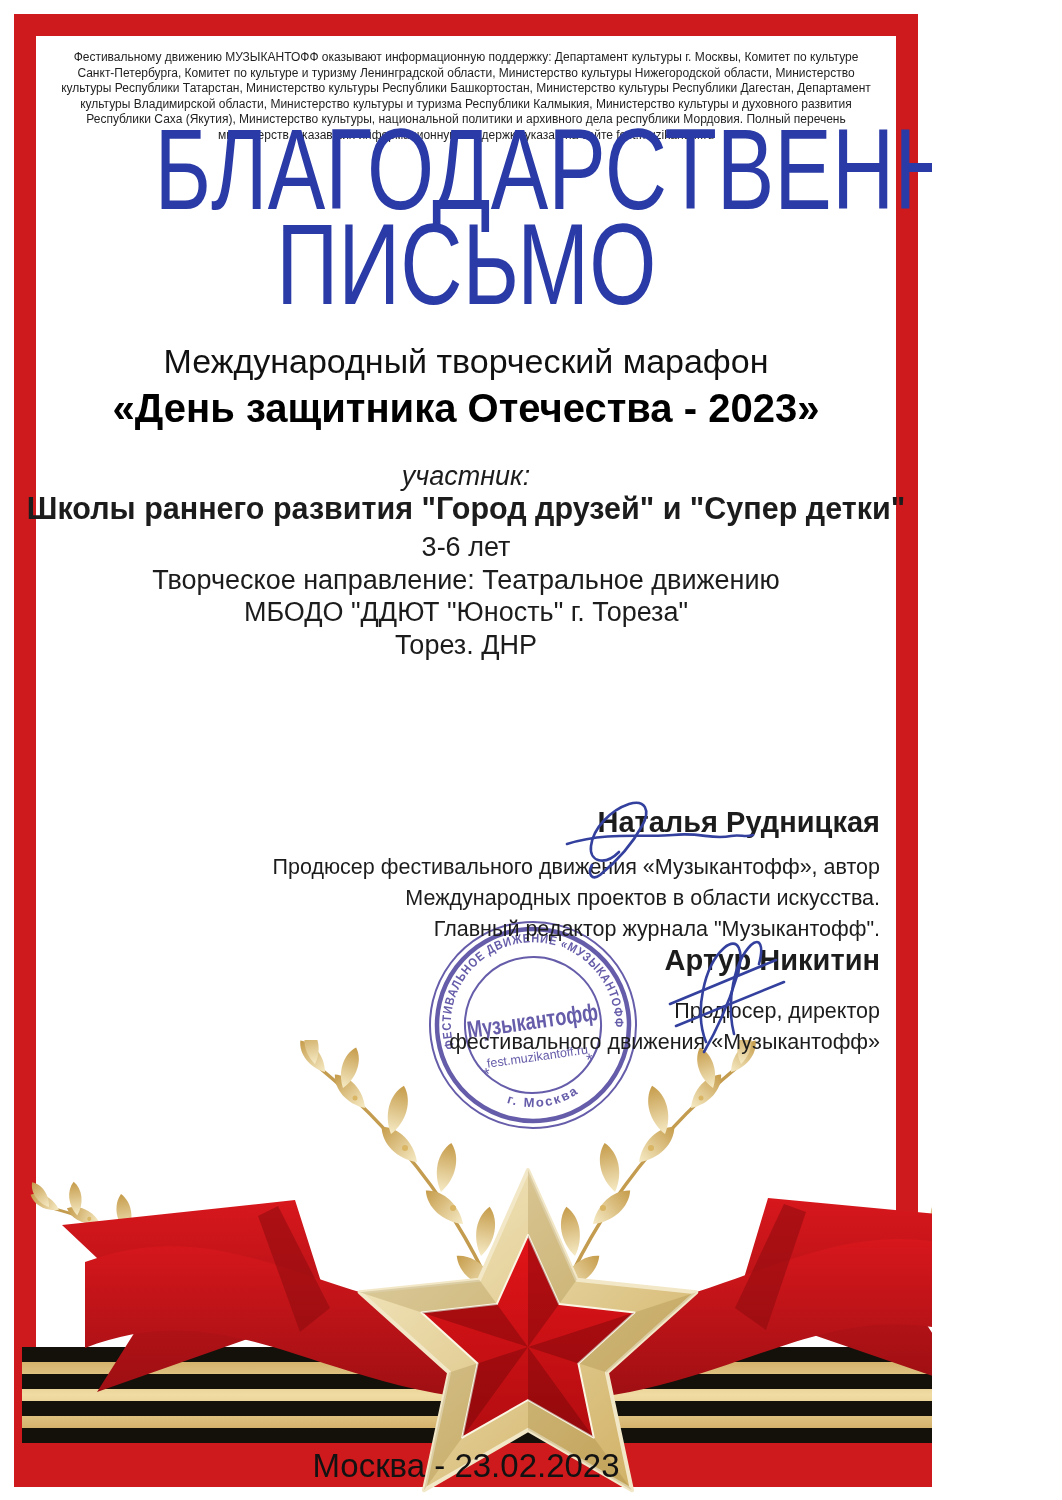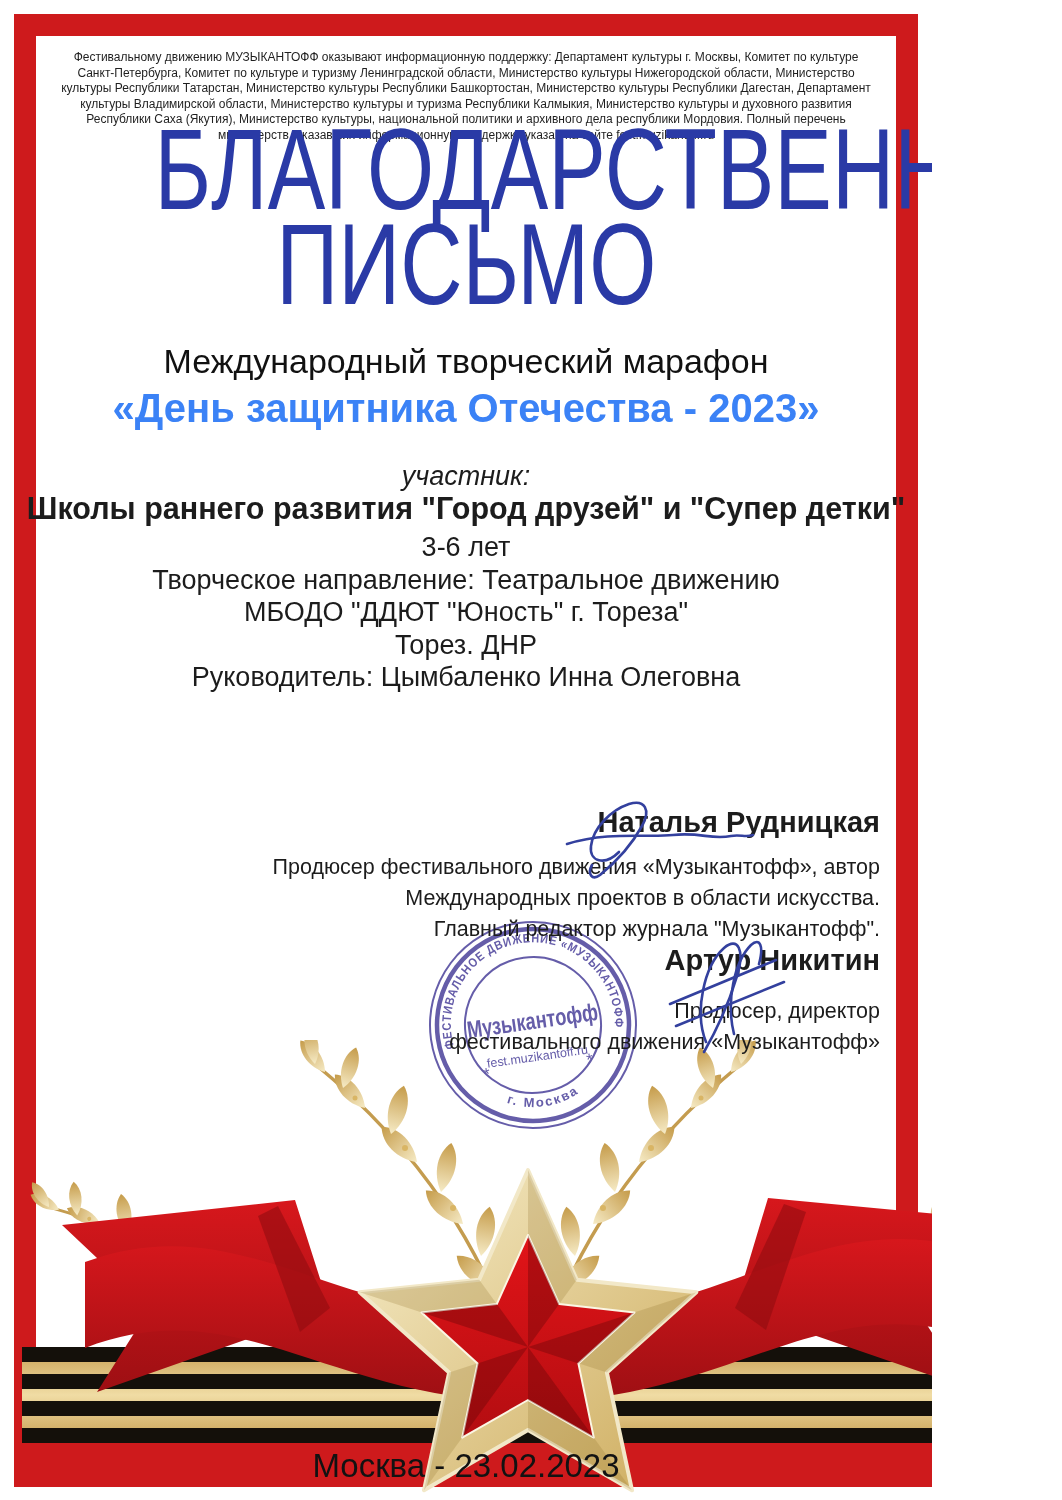--- a/index.html
+++ b/index.html
@@ -14,21 +14,21 @@
   .abs{position:absolute;z-index:3;}
   .center{left:0;right:0;text-align:center;}
   .support-note{
     left:58px;right:58px;top:50px;font-size:12px;line-height:15.5px;
     text-align:center;color:#1f1f1f;z-index:3;
   }
   .title-line{left:0;right:0;text-align:center;color:#2A3AA6;z-index:3;}
   .title-line span{display:inline-block;transform:scaleX(0.75);transform-origin:center;
     font-size:115px;font-weight:400;letter-spacing:0px;line-height:1;}
   .marathon{top:342px;font-size:34px;color:#111;}
-  .event{top:386px;font-size:40px;font-weight:700;color:#3b82f6;}
+  .event{top:386px;font-size:40px;font-weight:700;color:#000000;}
   .participant-label{top:461px;font-size:27px;font-style:italic;}
   .participant-name{top:491px;font-size:30.5px;font-weight:700;}
   .details{top:531px;font-size:27px;line-height:32.5px;}
   .sign-name{right:52px;text-align:right;font-size:29px;font-weight:700;z-index:3;margin-left:12px;}
   .sign-role{right:52px;text-align:right;font-size:21.5px;line-height:31px;z-index:3;}
   .date-line{top:1447px;font-size:33px;color:#121212;z-index:6;font-weight:400;}
   .stamp-svg{position:absolute;left:406px;top:906px;z-index:2;opacity:0.93;}
   .sig-svg{position:absolute;z-index:4;}
   .deco-svg{position:absolute;left:0;top:1040px;z-index:1;}
 </style>
@@ -52,21 +52,20 @@
   <div class="abs center event">«День защитника Отечества - 2023»</div>
 
   <div class="abs center participant-label">участник:</div>
   <div class="abs center participant-name">Школы раннего развития "Город друзей" и "Супер детки"</div>
 
   <div class="abs center details">
     <div>3-6 лет</div>
     <div>Творческое направление: Театральное движению</div>
     <div>МБОДО "ДДЮТ "Юность" г. Тореза"</div>
     <div>Торез. ДНР</div>
-    <div>Руководитель: Цымбаленко Инна Олеговна</div>
   </div>
 
   <svg class="sig-svg" style="left:545px;top:782px" width="215" height="100" viewBox="0 0 215 100">
     <g fill="none" stroke="#33409E" stroke-width="2.6" stroke-linecap="round">
       <path d="M74,70 C60,84 44,80 46,64 C48,46 66,28 84,22 C100,17 106,28 97,44 C85,66 66,84 55,93 C47,99 42,92 47,83"></path>
       <path d="M22,62 C64,49 102,56 128,53 C156,50 166,58 186,54 C196,52 200,56 208,53"></path>
     </g>
   </svg>
   <div class="abs sign-name" style="top:806px">Наталья Рудницкая</div>
   <div class="abs sign-role" style="top:852px">

